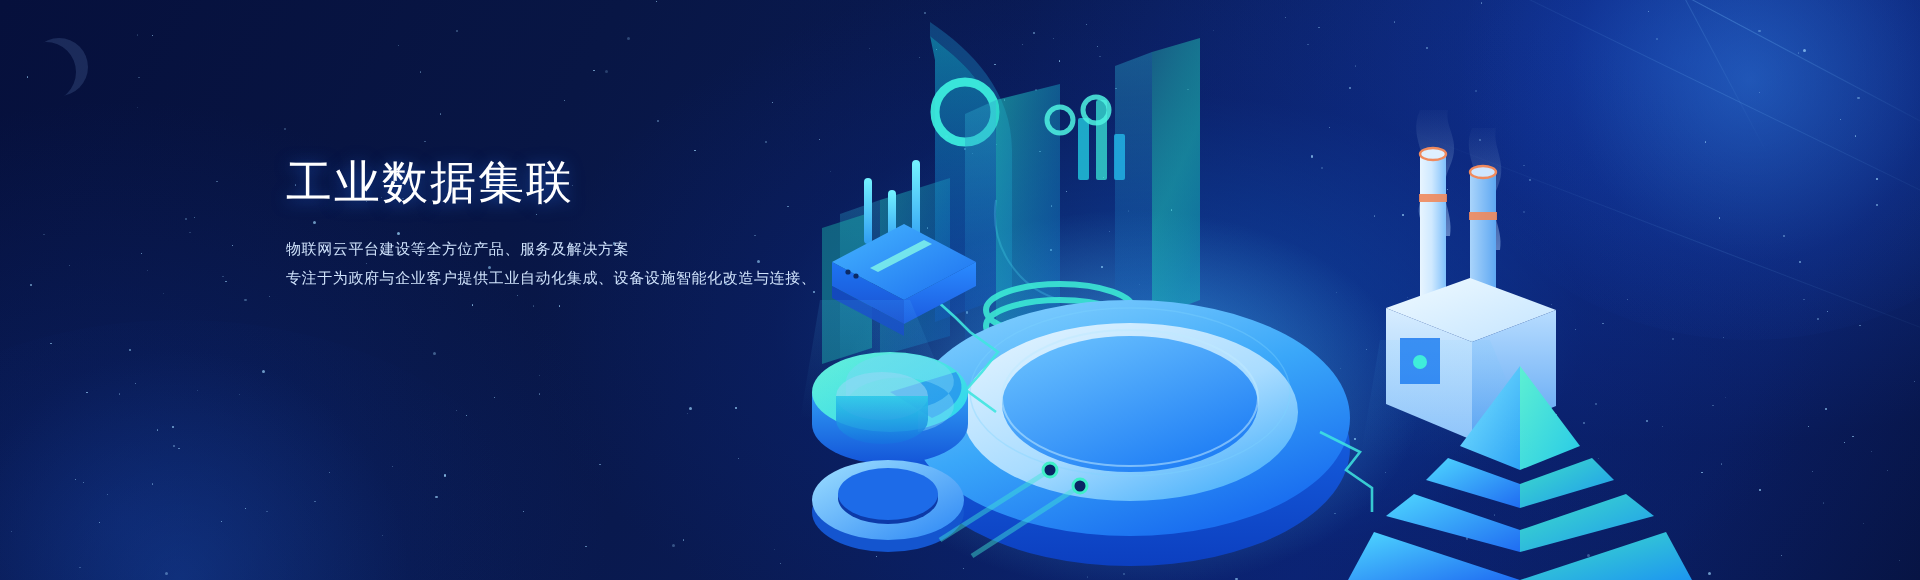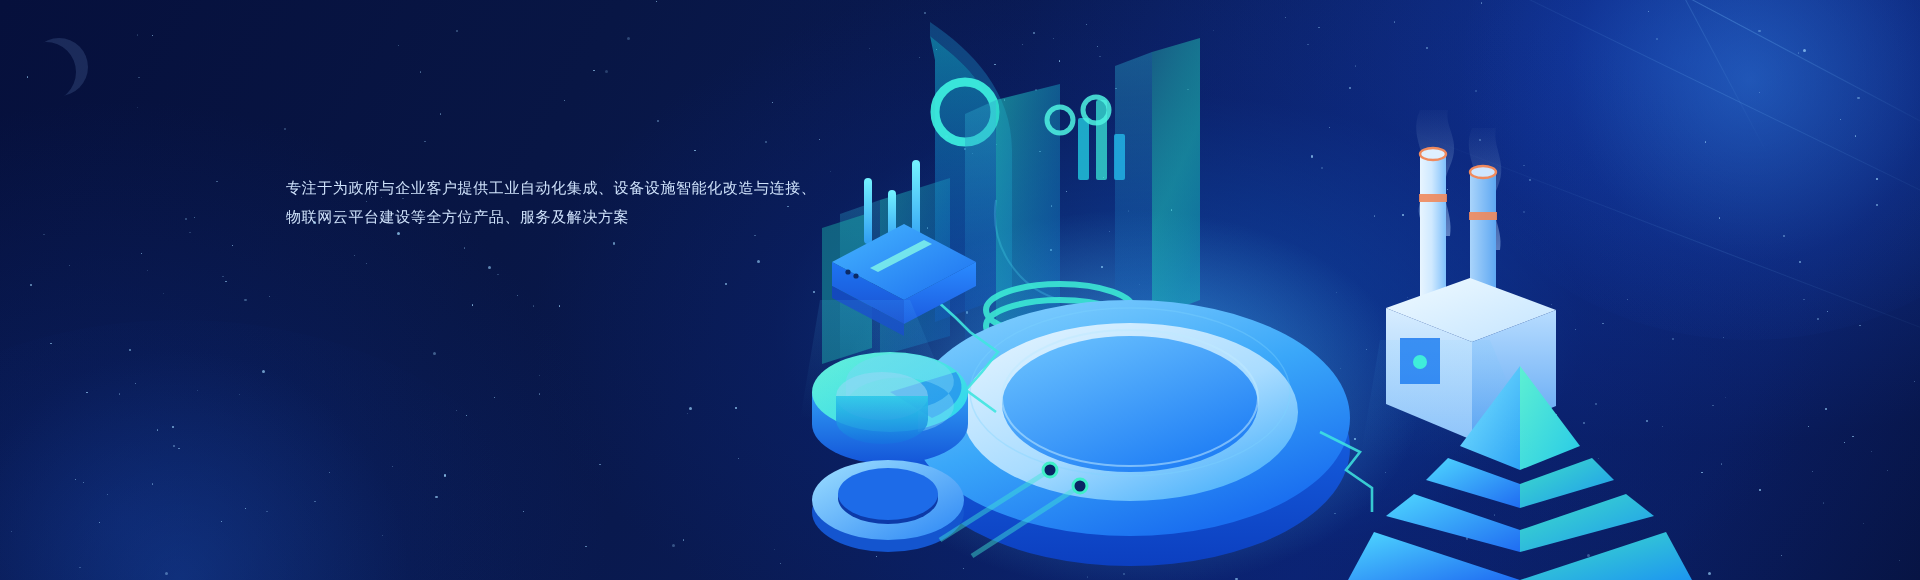--- a/index.html
+++ b/index.html
@@ -575,20 +575,21 @@
         <circle cx="320" cy="486" r="7" fill="#0a2464" stroke="#3ff0c8" stroke-width="3"></circle>
       </g>
 
       <path d="M60,300 L40,420 L200,420 L150,300 Z" fill="url(#gBeamFloor)" opacity="0.35"></path>
       <path d="M620,340 L600,460 L780,460 L730,340 Z" fill="url(#gBeamFloor)" opacity="0.22"></path>
     </svg>
   </div>
 
   <div class="copy">
     <div class="headline">
+      <div>工业数据集联</div>
     </div>
     <div class="subcopy">
+      <div>物联网云平台建设等全方位产品、服务及解决方案</div>
       <div>专注于为政府与企业客户提供工业自动化集成、设备设施智能化改造与连接、</div>
-      <div>物联网云平台建设等全方位产品、服务及解决方案</div>
     </div>
   </div>
 
 </div>
 
 </body></html>

